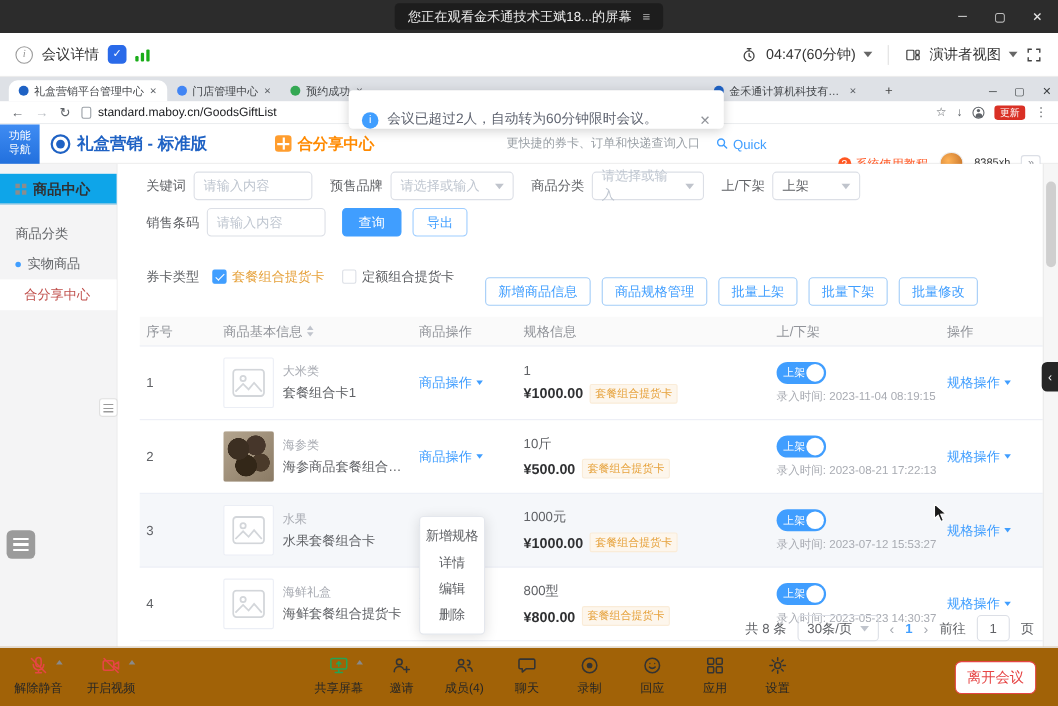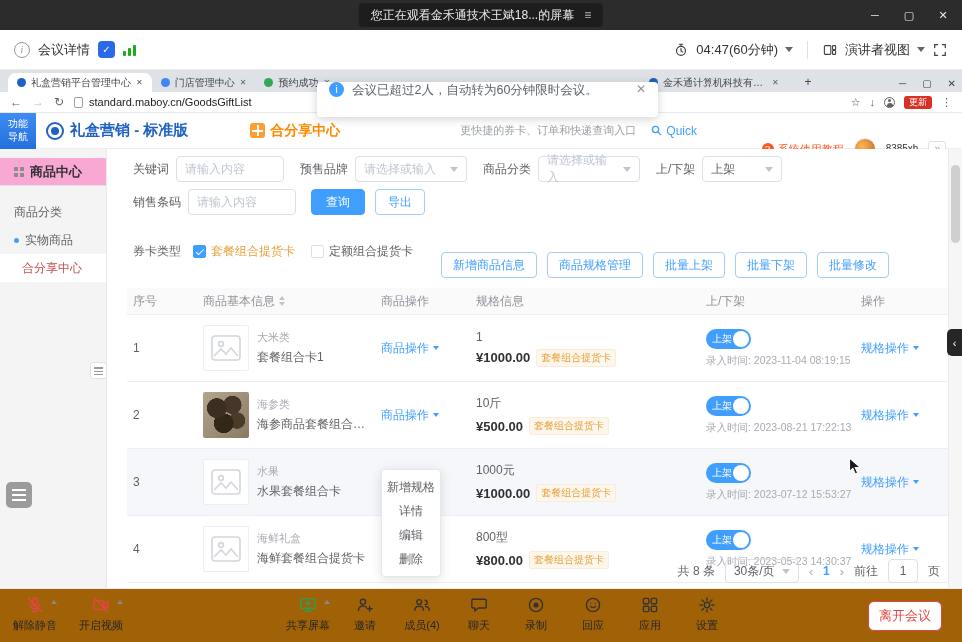--- a/index.html
+++ b/index.html
@@ -84,21 +84,21 @@
   .quick{display:flex;align-items:center;gap:3px;margin-left:14px;color:#409eff;font-size:12px;}
   .hd-right{margin-left:auto;display:flex;align-items:center;gap:10px;margin-top:37px;}
   .tutorial{display:flex;align-items:center;gap:4px;color:#ff5722;font-size:11px;white-space:nowrap;}
   .tut-ic{width:12px;height:12px;border-radius:50%;background:#ff5722;color:#fff;font-size:9px;display:flex;align-items:center;justify-content:center;}
   .tut-ic::before{content:"?";}
   .avatar{width:22px;height:22px;border-radius:50%;background:radial-gradient(circle at 35% 35%,#ffb357,#b9641f);border:1px solid #eee;flex:none;}
   .user-name{font-size:10px;color:#333;line-height:1.15;max-width:38px;}
   .collapse-pill{border:1px solid #dcdfe6;border-radius:3px;color:#909399;font-size:10px;padding:2px 5px;background:#fff;line-height:1;}
 
   .app-sidebar{position:absolute;top:36px;left:0;width:107px;bottom:0;background:#f4f4f5;border-right:1px solid #ebebeb;}
-  .side-section{height:28px;margin-top:9px;display:flex;align-items:center;gap:6px;padding-left:14px;font-size:13px;font-weight:700;color:#303133;background:#f9a8d4;border-bottom:1px solid #e2e2e4;}
+  .side-section{height:28px;margin-top:9px;display:flex;align-items:center;gap:6px;padding-left:14px;font-size:13px;font-weight:700;color:#303133;background:#0ea5e9;border-bottom:1px solid #e2e2e4;}
   .side-grid-ic{width:10px;height:10px;flex:none;background:
     linear-gradient(#8c8c8c,#8c8c8c) 0 0/4px 4px no-repeat,
     linear-gradient(#8c8c8c,#8c8c8c) 6px 0/4px 4px no-repeat,
     linear-gradient(#8c8c8c,#8c8c8c) 0 6px/4px 4px no-repeat,
     linear-gradient(#8c8c8c,#8c8c8c) 6px 6px/4px 4px no-repeat;}
   .side-item{height:28px;display:flex;align-items:center;padding-left:14px;font-size:12px;color:#606266;}
   .side-item.first{margin-top:12px;}
   .side-dot{width:5px;height:5px;border-radius:50%;background:#409eff;margin-right:6px;flex:none;}
   .side-item.selected{background:#fff;color:#c0504c;padding-left:22px;}
 
@@ -174,21 +174,21 @@
   .scroll-thumb{position:absolute;right:2px;top:16px;width:9px;height:78px;background:#cfcfcf;border-radius:5px;}
   .right-tab{position:absolute;right:0;top:216px;width:15px;height:27px;background:#262626;border-radius:5px 0 0 5px;color:#fff;display:flex;align-items:center;justify-content:center;font-size:11px;z-index:30;}
   .i-chevL::before{content:"‹";}
   .float-list-btn{position:absolute;left:6px;top:369px;width:26px;height:26px;background:#9b9b9b;border-radius:5px;display:flex;align-items:center;justify-content:center;z-index:30;}
   .list-glyph{width:14px;height:12px;background:repeating-linear-gradient(180deg,#fff 0 2px,transparent 2px 5px);}
   .side-handle{position:absolute;left:90px;top:249px;width:17px;height:17px;background:#fff;border:1px solid #e0e0e0;border-radius:3px;display:flex;align-items:center;justify-content:center;z-index:30;}
   .handle-glyph{width:9px;height:8px;background:repeating-linear-gradient(180deg,#9a9a9a 0 1.5px,transparent 1.5px 3.5px);}
   .cursor{position:absolute;left:848px;top:344px;z-index:70;}
 
   
-  .toast{position:absolute;left:317px;top:82px;width:341px;height:35px;background:#fff;border-radius:4px;box-shadow:0 2px 10px rgba(0,0,0,.18);display:flex;align-items:flex-start;padding:0 12px;z-index:60;}
+  .toast{position:absolute;left:317px;top:82px;width:341px;height:35px;background:#fff;border-radius:4px;box-shadow:0 2px 10px rgba(0,0,0,.18);display:flex;align-items:flex-end;padding:0 12px;z-index:60;}
   .toast-ic{width:15px;height:15px;border-radius:50%;background:#409eff;color:#fff;font-size:10px;display:flex;align-items:center;justify-content:center;margin-right:8px;flex:none;}
   .toast-ic::before{content:"i";}
   .toast-msg{font-size:12.5px;color:#5f6470;white-space:nowrap;}
   .toast-x{margin-left:auto;color:#909399;font-size:12px;}
   .toast-x::before{content:"✕";}
 
   
   .bottombar{position:absolute;left:0;right:0;bottom:0;height:54px;background:#a16207;border-top:1px solid #e8e8e8;z-index:50;}
   .bb-left{position:absolute;left:10px;top:6px;display:flex;gap:16px;}
   .bb-center{position:absolute;left:283px;top:6px;display:flex;gap:7px;}

